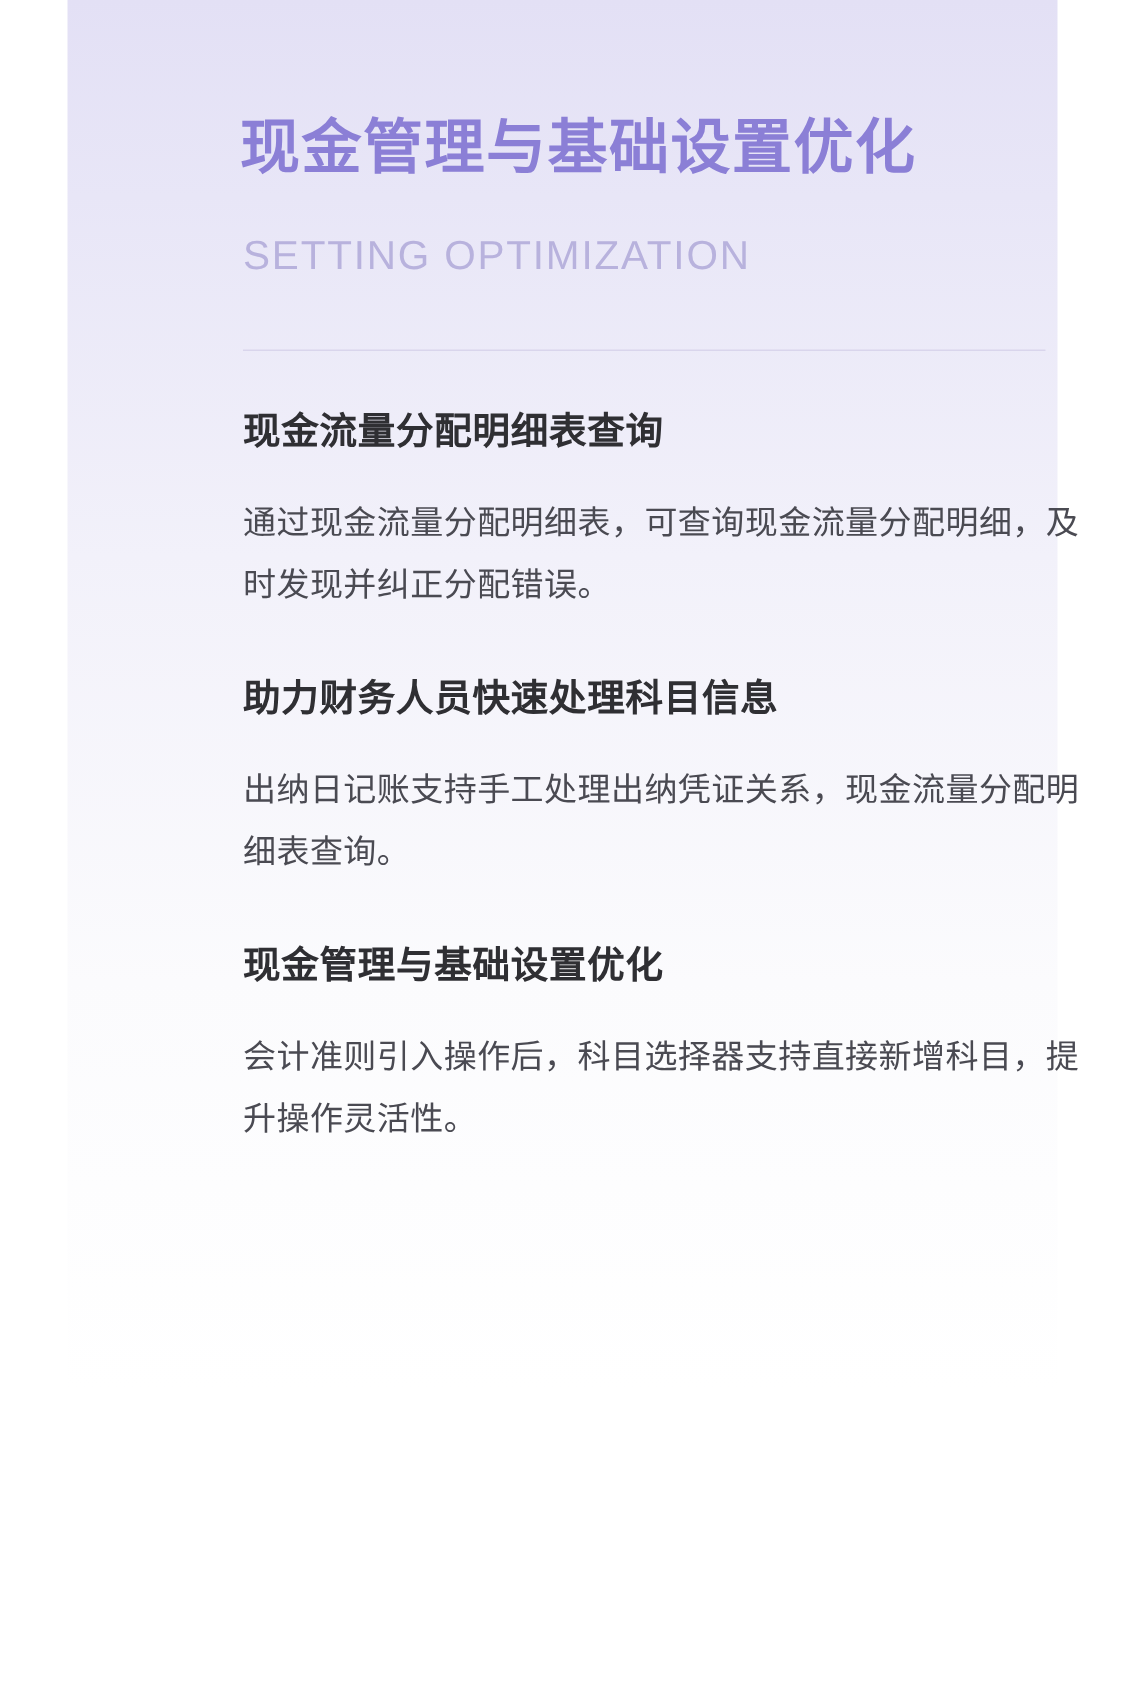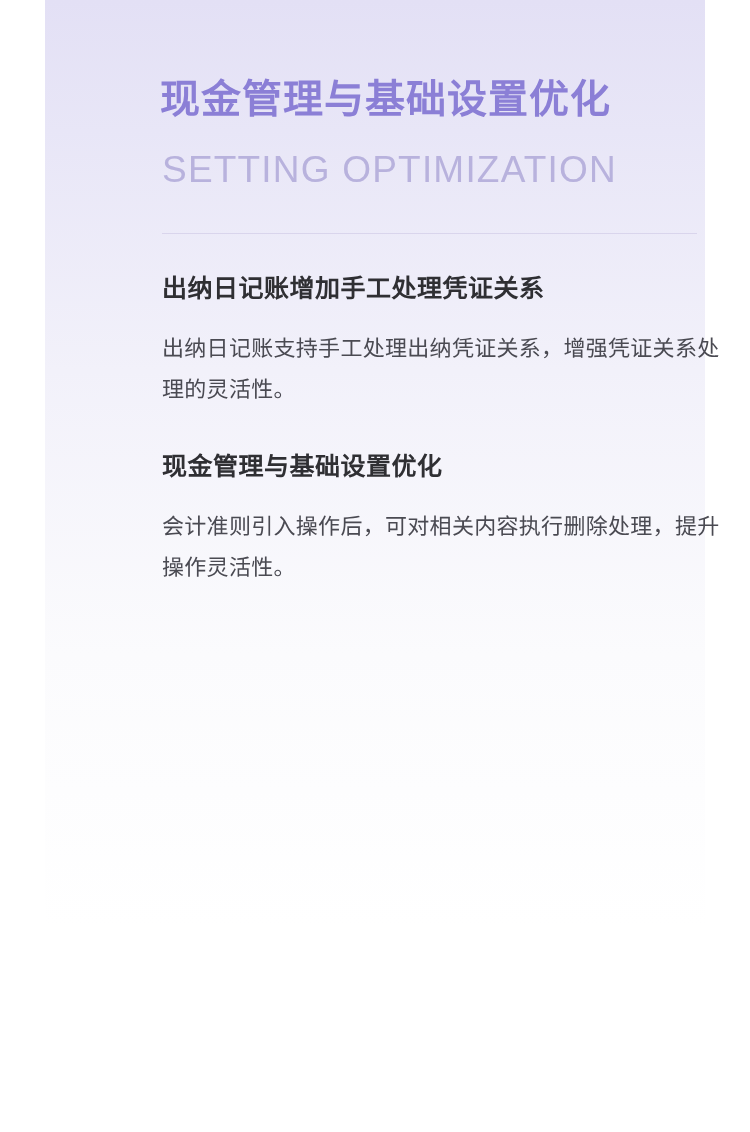--- a/index.html
+++ b/index.html
@@ -38,21 +38,21 @@
     line-height: 54px;
     font-weight: 700;
     color: #8b7fd6;
     letter-spacing: 1px;
     white-space: nowrap;
   }
   .subtitle {
     position: absolute;
     left: 117px;
     top: 152px;
-    font-size: 37px;
+    font-size: 27px;
     line-height: 36px;
     font-weight: 400;
     color: #b8b2dd;
     letter-spacing: 1.2px;
     white-space: nowrap;
   }
   .divider {
     position: absolute;
     left: 117px;
     top: 233px;
@@ -94,24 +94,28 @@
 <body>
 
 <div class="page">
   <div class="card">
     <div class="title">现金管理与基础设置优化</div>
     <div class="subtitle">SETTING OPTIMIZATION</div>
     <div class="divider"></div>
 
     <div class="sections">
       <div class="section">
-        <h2 class="section-heading">出纳日记账增加手工处理凭证关系</h2>
-        <p class="section-body">出纳日记账支持手工处理出纳凭证关系，增强凭证关系处理的灵活性。</p>
+        <h2 class="section-heading">现金流量分配明细表查询</h2>
+        <p class="section-body">通过现金流量分配明细表，可查询现金流量分配明细，及时发现并纠正分配错误。</p>
+      </div>
+      <div class="section">
+        <h2 class="section-heading">助力财务人员快速处理科目信息</h2>
+        <p class="section-body">出纳日记账支持手工处理出纳凭证关系，现金流量分配明细表查询。</p>
       </div>
       <div class="section">
         <h2 class="section-heading">现金管理与基础设置优化</h2>
-        <p class="section-body">会计准则引入操作后，可对相关内容执行删除处理，提升操作灵活性。</p>
+        <p class="section-body">会计准则引入操作后，科目选择器支持直接新增科目，提升操作灵活性。</p>
       </div>
       <div class="section">
       </div>
     </div>
   </div>
 </div>
 
 </body></html>

